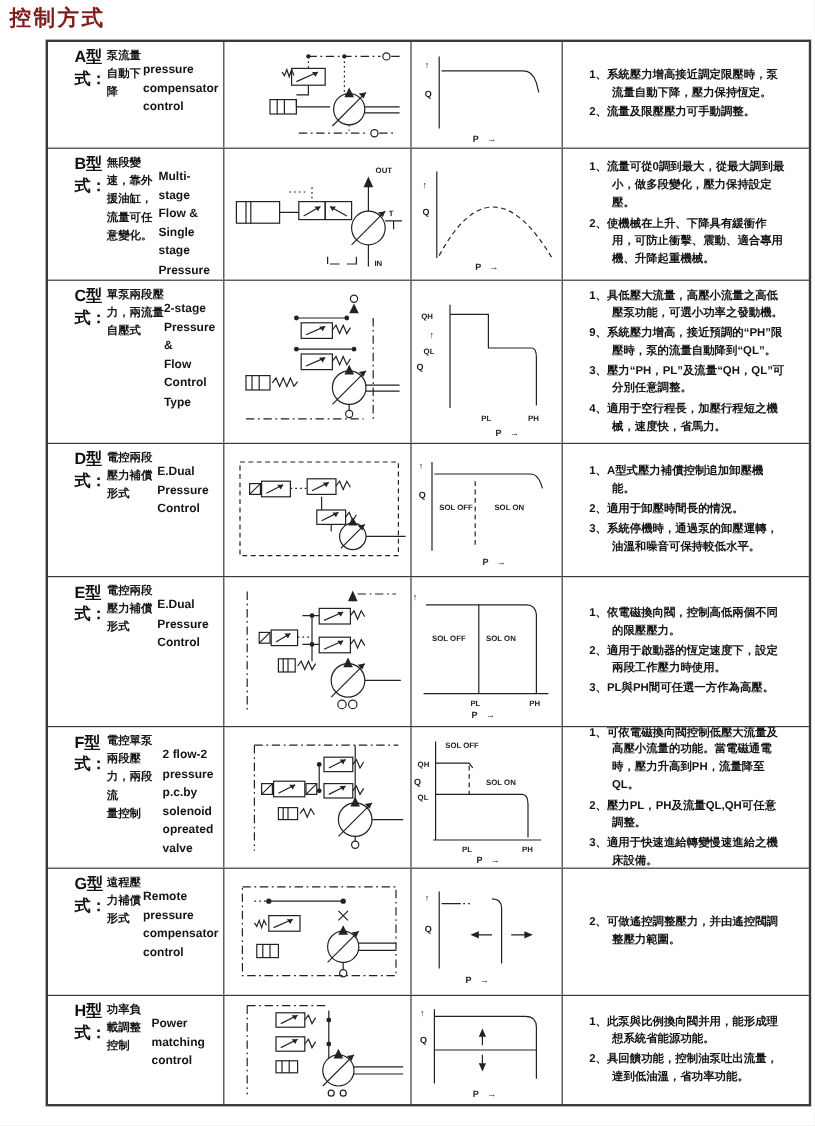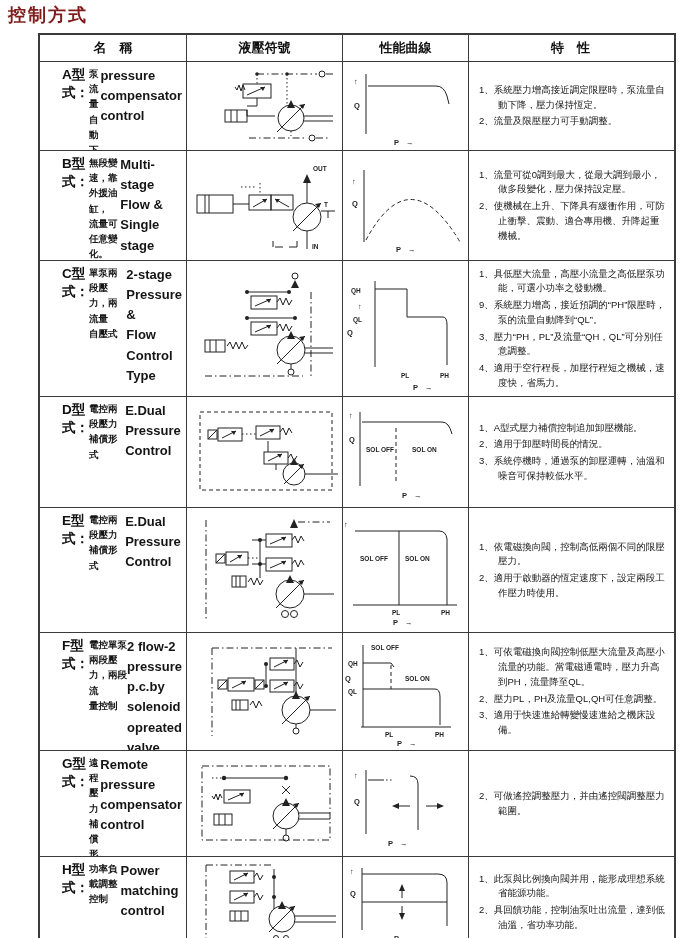--- a/index.html
+++ b/index.html
@@ -9,48 +9,42 @@
   .tbl{position:absolute;left:38px;top:33px;width:634px;border:2px solid #3a3a3a;background:#fff;}
   .r{display:grid;grid-template-columns:147px 156px 126px 203px;border-bottom:1px solid #3a3a3a;}
   .r:last-child{border-bottom:none;}
   .c{border-right:1px solid #3a3a3a;position:relative;overflow:hidden;box-sizing:border-box;}
   .c:last-child{border-right:none;}
   .hdr .c{display:flex;align-items:center;justify-content:center;font-size:13px;font-weight:bold;color:#111;}
   .hdr{height:26px;}
   .namec{display:flex;flex-direction:row;justify-content:center;padding:4px 4px 4px 22px;}
   .ttl{font-size:13.5px;font-weight:bold;margin-bottom:3px;color:#111;}
   .zh{font-size:9.5px;font-weight:bold;line-height:1.6;white-space:pre-line;color:#151515;}
-  .en{font-size:13px;font-weight:bold;line-height:1.55;white-space:pre-line;color:#151515;}
+  .en{font-size:10px;font-weight:bold;line-height:1.55;white-space:pre-line;color:#151515;margin-top:12px;}
   .symc,.curvec{display:flex;align-items:center;justify-content:center;}
   .featc{display:flex;flex-direction:column;justify-content:center;padding:4px 6px 4px 10px;}
-  .feat{font-size:9.5px;font-weight:normal;line-height:1.55;color:#151515;
-        padding-left:19px;text-indent:-19px;margin:1px 0;}
+  .feat{font-size:9.5px;font-weight:bold;line-height:1.55;color:#151515;
+        padding-left:19px;text-indent:-19px;margin:1px 12px;}
   svg{display:block;}
   .s{stroke:#222;fill:none;stroke-width:1;}
   .f{fill:#222;stroke:none;}
   .dd{stroke-dasharray:7 3 1.5 3;}
   .da{stroke-dasharray:4 3;}
   .dt{stroke-dasharray:1.5 2.5;}
   .svgt{font-size:7.5px;font-weight:bold;fill:#222;font-family:"Liberation Sans",sans-serif;}
   .svgs{font-size:6.5px;font-weight:bold;fill:#222;font-family:"Liberation Sans",sans-serif;}
 </style>
 </head>
 <body>
 
 <div class="page">
   <div class="doc-title">控制方式</div>
 
   <div class="tbl">
 
-    <div class="r hdr">
-      <div class="c">名　稱</div>
-      <div class="c">液壓符號</div>
-      <div class="c">性能曲線</div>
-      <div class="c">特　性</div>
-    </div>
 
     <div class="r" style="height:88px">
       <div class="c namec">
         <div class="ttl">A型式：</div>
         <div class="zh">泵流量自動下降</div>
         <div class="en">pressure compensator
 control</div>
       </div>
       <div class="c symc">
         <svg width="148" height="80">
@@ -309,20 +303,21 @@
           <text class="svgs" x="62" y="48">SOL ON</text>
           <text class="svgs" x="49" y="102">PL</text>
           <text class="svgs" x="98" y="102">PH</text>
           <text class="svgt" x="50" y="112">P</text>
           <text class="svgt" x="62" y="112">→</text>
         </svg>
       </div>
       <div class="c featc">
         <div class="feat">1、依電磁換向閥，控制高低兩個不同的限壓壓力。</div>
         <div class="feat">2、適用于啟動器的恆定速度下，設定兩段工作壓力時使用。</div>
+        <div class="feat">3、PL與PH間可任選一方作為高壓。</div>
       </div>
     </div>
 
     <div class="r" style="height:117px">
       <div class="c namec">
         <div class="ttl">F型式：</div>
         <div class="zh">電控單泵兩段壓力，兩段流
 量控制</div>
         <div class="en">2 flow-2 pressure p.c.by
 solenoid opreated valve</div>

